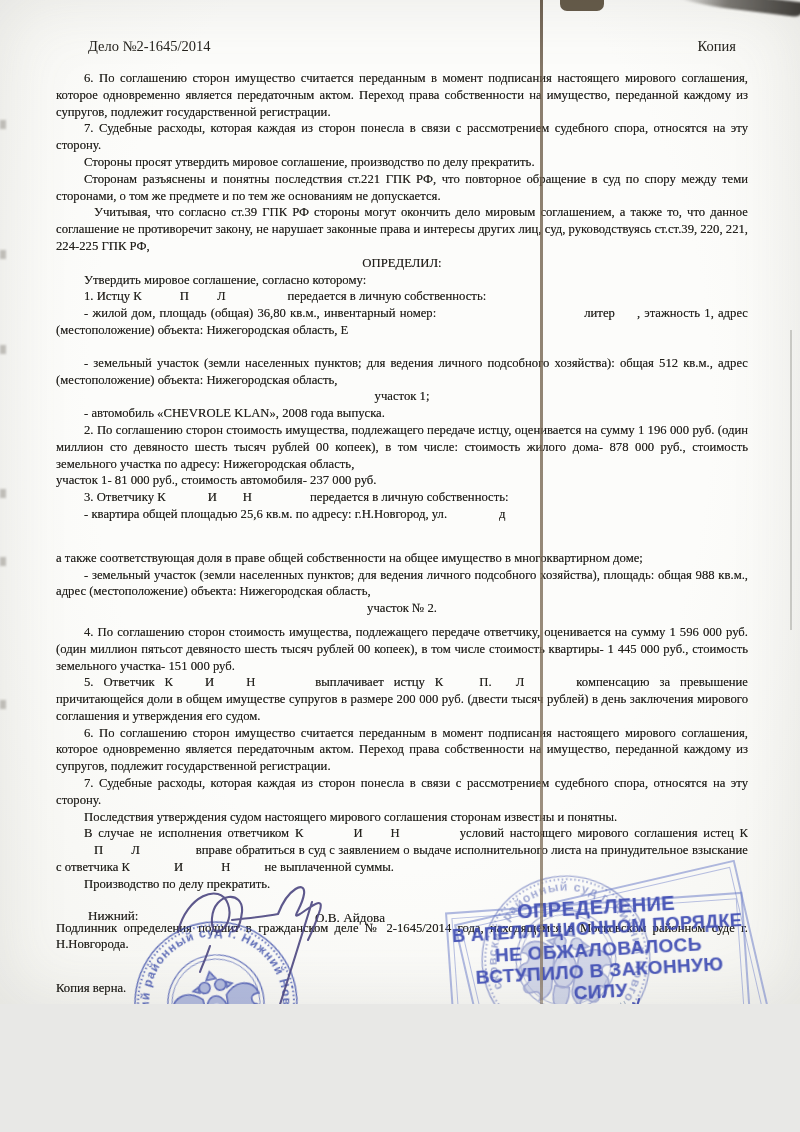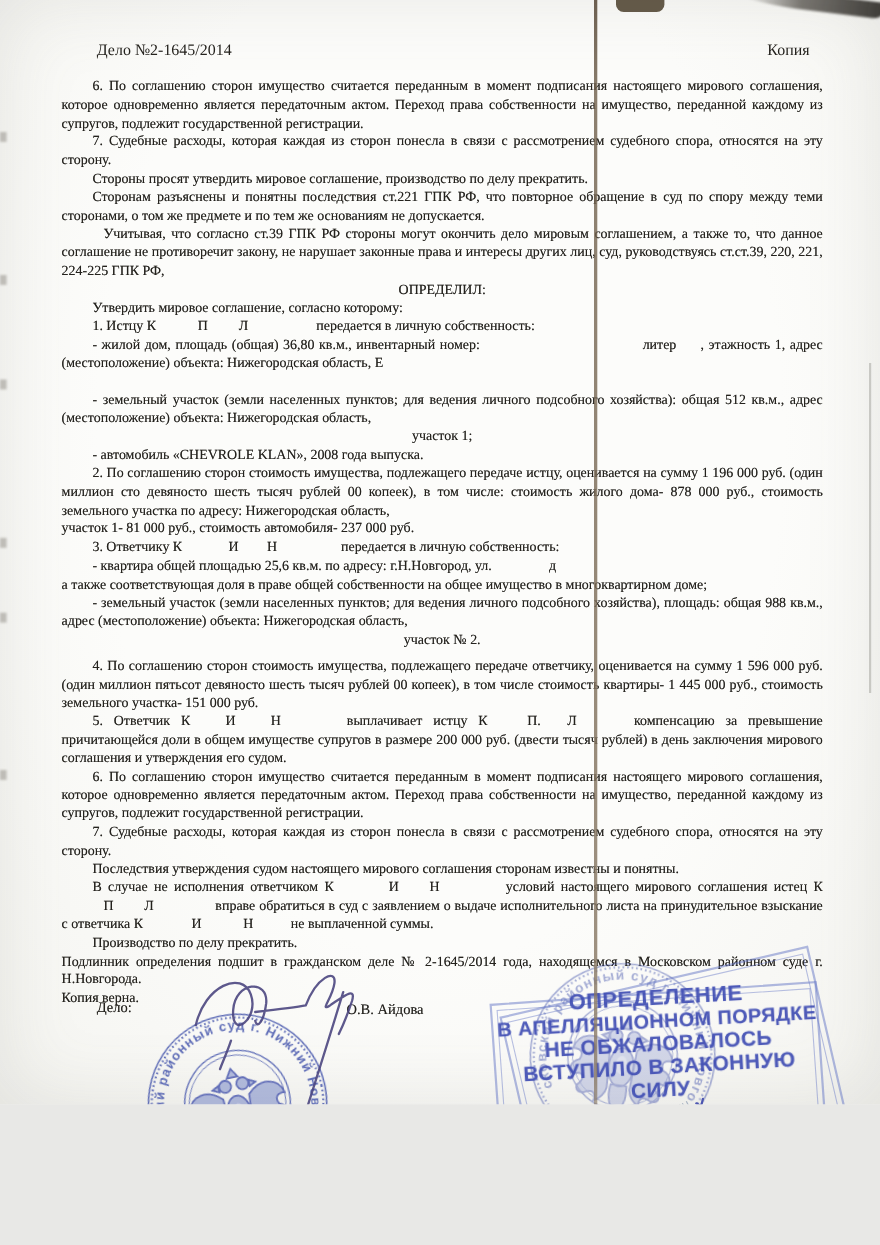--- a/index.html
+++ b/index.html
@@ -9,21 +9,21 @@
         font-family:"Liberation Serif", serif;color:#24221d;}
   
   .doc-header{display:flex;justify-content:space-between;padding:38px 64px 15px 88px;
               font-size:14.5px;}
   
   .doc-body{padding:0 52px 0 56px;font-size:12.7px;line-height:16.8px;
             text-shadow:0 0 .35px rgba(20,20,20,.55);}
   .para{text-align:justify;}
   .indent{text-indent:28px;}
   .indent2{text-indent:38px;}
-  .noindent{text-indent:0;}
+  .noindent{text-indent:0;margin-top:27px;}
   .center{text-align:center;text-indent:0;}
   .right{text-align:left;text-indent:0;}
   .spacer{height:16px;}
   .spacer-sm{height:7px;}
   .gap{display:inline-block;height:1px;}
   
   .abs{position:absolute;}
   .sig-label{font-size:13.2px;text-shadow:0 0 .35px rgba(20,20,20,.5);}
   
   .seal{position:absolute;z-index:4;filter:blur(.25px);}
@@ -116,21 +116,21 @@
       <div class="para indent">5. Ответчик К<span class="gap" style="width: 32px;"></span>И<span class="gap" style="width: 32px;"></span>Н<span class="gap" style="width: 60px;"></span>выплачивает истцу К<span class="gap" style="width: 36px;"></span>П.<span class="gap" style="width: 24px;"></span>Л<span class="gap" style="width: 52px;"></span>компенсацию за превышение причитающейся доли в общем имуществе супругов в размере 200 000 руб. (двести тысяч рублей) в день заключения мирового соглашения и утверждения его судом.</div>
       <div class="para indent">6. По соглашению сторон имущество считается переданным в момент подписания настоящего мирового соглашения, которое одновременно является передаточным актом. Переход права собственности на имущество, переданной каждому из супругов, подлежит государственной регистрации.</div>
       <div class="para indent">7. Судебные расходы, которая каждая из сторон понесла в связи с рассмотрением судебного спора, относятся на эту сторону.</div>
       <div class="para indent">Последствия утверждения судом настоящего мирового соглашения сторонам известны и понятны.</div>
       <div class="para indent">В случае не исполнения ответчиком К<span class="gap" style="width: 50px;"></span>И<span class="gap" style="width: 28px;"></span>Н<span class="gap" style="width: 60px;"></span>условий настоящего мирового соглашения истец К<span class="gap" style="width: 38px;"></span>П<span class="gap" style="width: 28px;"></span>Л<span class="gap" style="width: 56px;"></span>вправе обратиться в суд с заявлением о выдаче исполнительного листа на принудительное взыскание с ответчика К<span class="gap" style="width: 44px;"></span>И<span class="gap" style="width: 38px;"></span>Н<span class="gap" style="width: 34px;"></span>не выплаченной суммы.</div>
       <div class="para indent">Производство по делу прекратить.</div>
       <div class="para noindent">Подлинник определения подшит в гражданском деле № 2-1645/2014 года, находящемся в Московском районном суде г. Н.Новгорода.</div>
       <div class="para noindent">Копия верна.</div>
     </div>
 
-  <span class="abs sig-label" style="left:88px;top:908px;">Дело:</span>
+  <span class="abs sig-label" style="left:88px;top:908px;">Нижний:</span>
   <span class="abs sig-label" style="left:315px;top:910px;">О.В. Айдова</span>
   <span class="abs sig-label" style="left:88px;top:1018px;">Секретарь:</span>
   <span class="abs sig-label" style="left:292px;top:1014px;text-decoration:underline;">Ю.А.Горюнова</span>
 
   <div class="watermark">www.mbab.ru</div>
 
   <svg class="seal seal-bg" width="176" height="176" viewBox="0 0 170 170">
     <defs>
         <path id="sealArc2" d="M 27,118.5 A 67,67 0 1 1 143,118.5" fill="none"></path>
       </defs>

